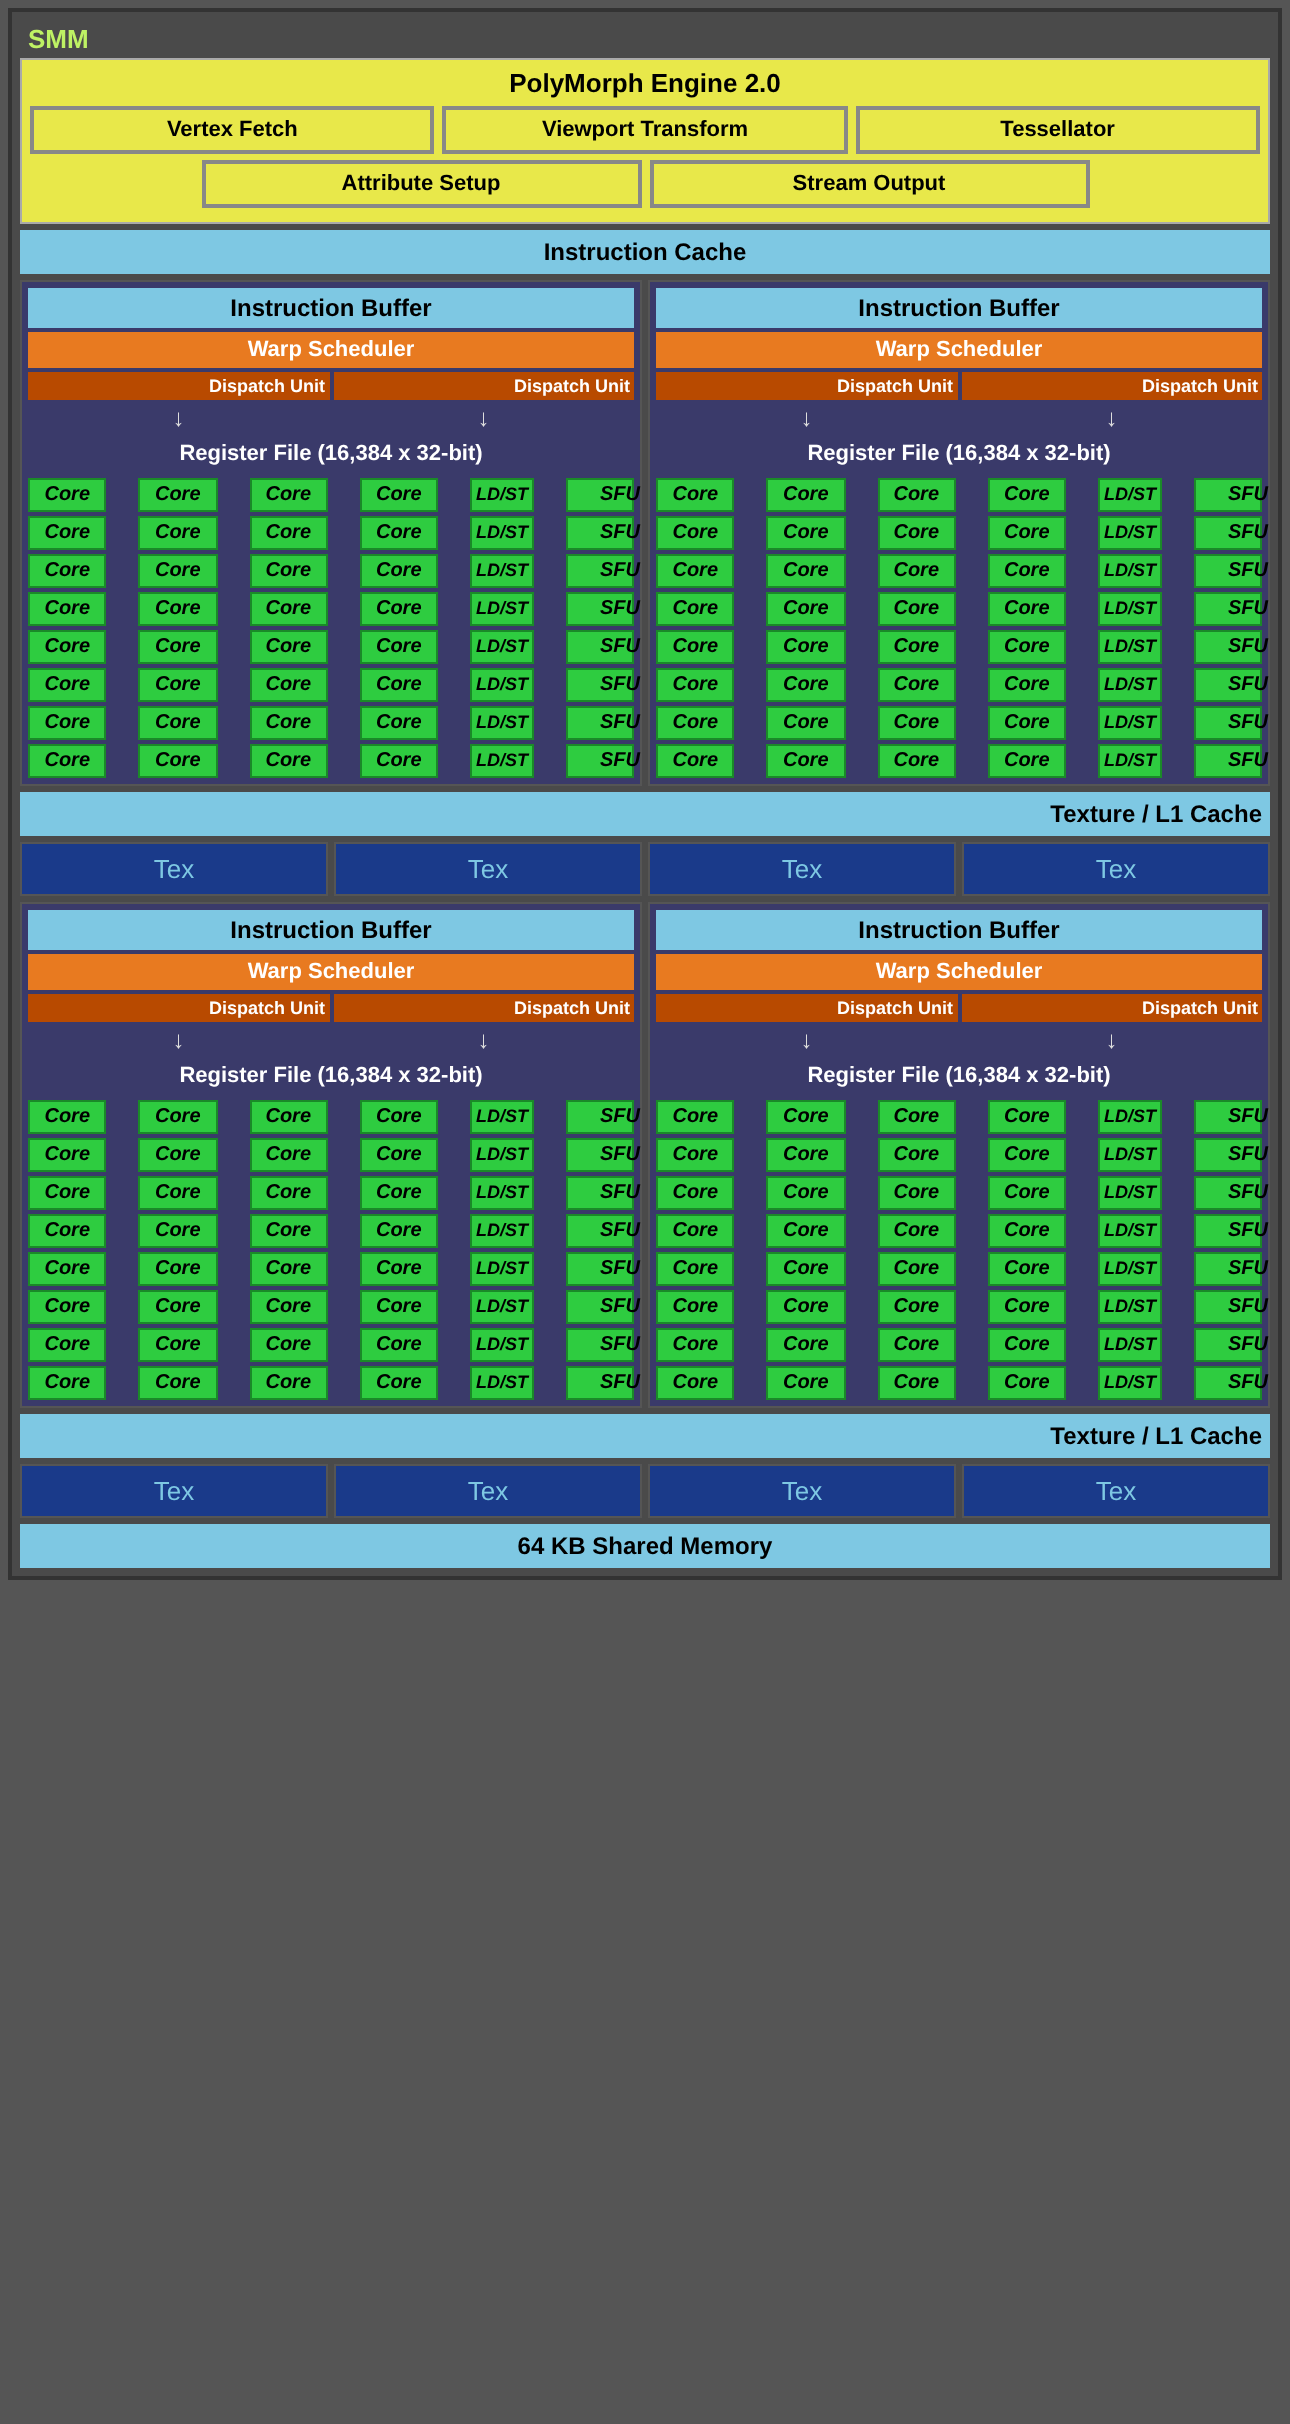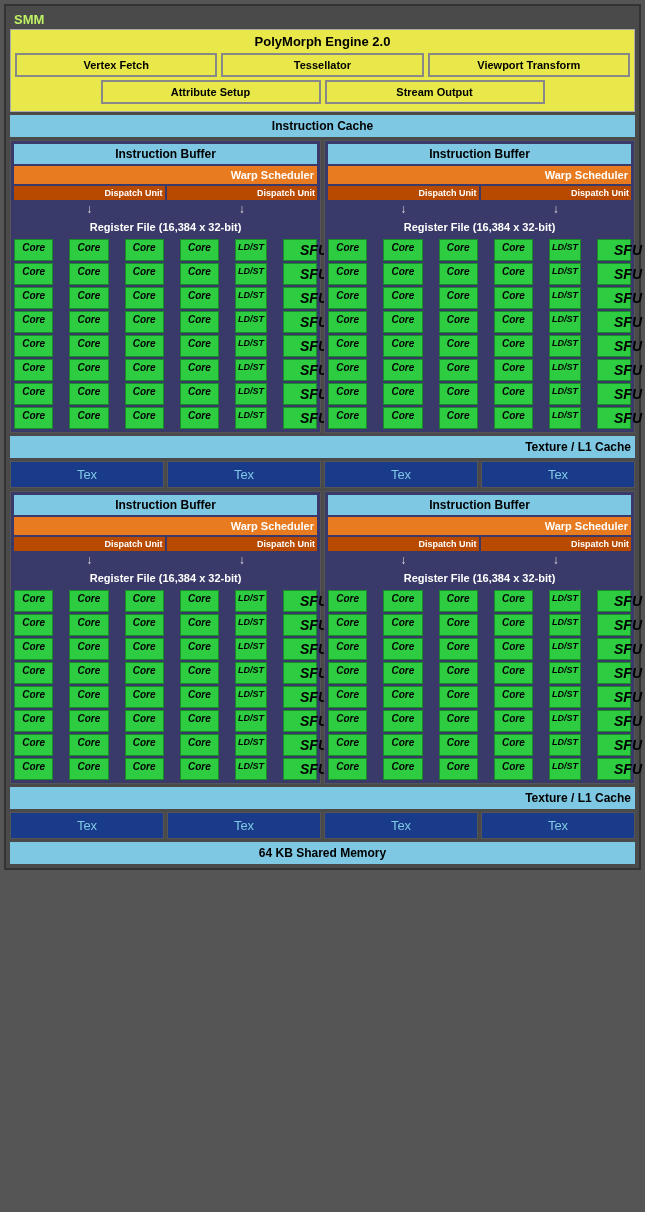--- a/index.html
+++ b/index.html
@@ -75,21 +75,21 @@
       background: #7ec8e3;
       text-align: center;
       font-weight: bold;
       font-size: 12px;
       padding: 3px;
       margin-bottom: 2px;
       color: #000;
     }
     .warp-scheduler {
       background: #e87a20;
-      text-align: right;
+      text-align: center;
       font-weight: bold;
       font-size: 11px;
       padding: 3px;
       margin-bottom: 2px;
       color: #fff;
     }
     .dispatch-row {
       display: flex;
       gap: 2px;
       margin-bottom: 2px;
@@ -148,21 +148,21 @@
       font-size: 9px;
       font-weight: bold;
       color: #000;
       padding: 2px 0;
       width: 32px;
       border: 1px solid #1a8a28;
     }
     .sfu-cell {
       background: #2ecc40;
       text-align: center;
-      font-size: 14px;
+      font-size: 10px;
       font-weight: bold;
       color: #000;
       padding: 2px 16px;
       width: 32px;
       border: 1px solid #1a8a28;
     }
     .texture-l1-bar {
       background: #7ec8e3;
       text-align: right;
       font-weight: bold;
@@ -198,22 +198,22 @@
 </head>
 <body>
 
 <div class="smm-container">
   <div class="smm-title">SMM</div>
 
   <div class="polymorph-section">
     <div class="polymorph-title">PolyMorph Engine 2.0</div>
     <div class="polymorph-row">
       <div class="yellow-box">Vertex Fetch</div>
+      <div class="yellow-box">Viewport Transform</div>
       <div class="yellow-box">Tessellator</div>
-      <div class="yellow-box">Viewport Transform</div>
     </div>
     <div class="polymorph-row">
       <div class="yellow-box" style="max-width:220px;">Attribute Setup</div>
       <div class="yellow-box" style="max-width:220px;">Stream Output</div>
     </div>
   </div>
 
   <div class="instruction-cache-bar">Instruction Cache</div>
 
   <div class="two-col">

